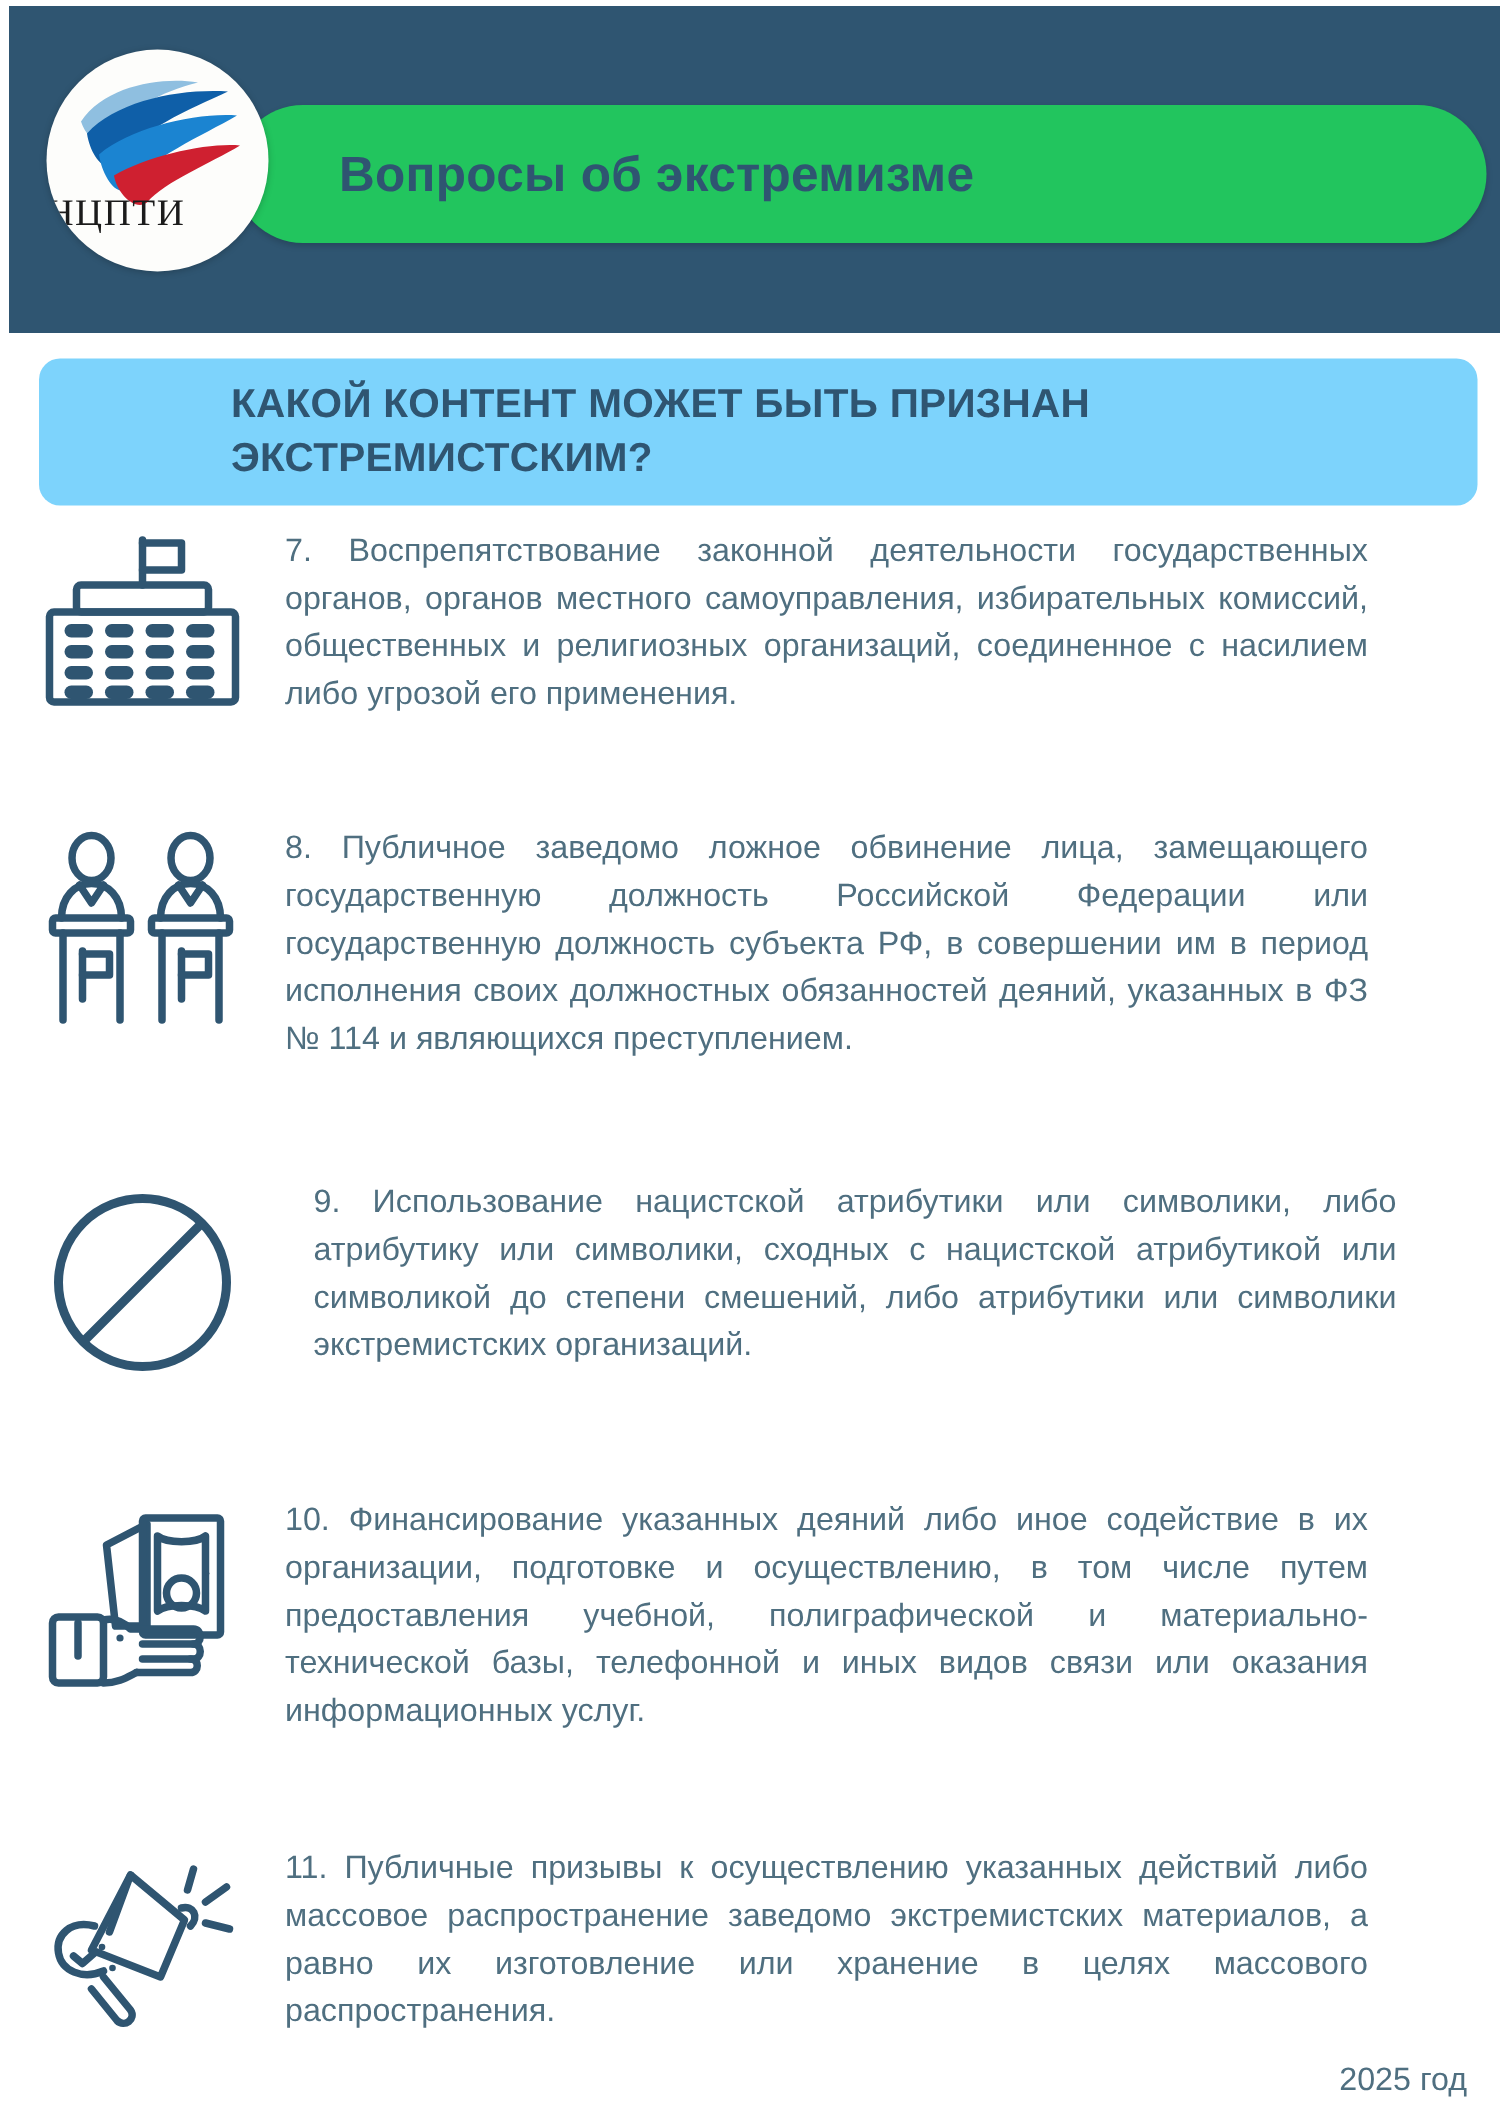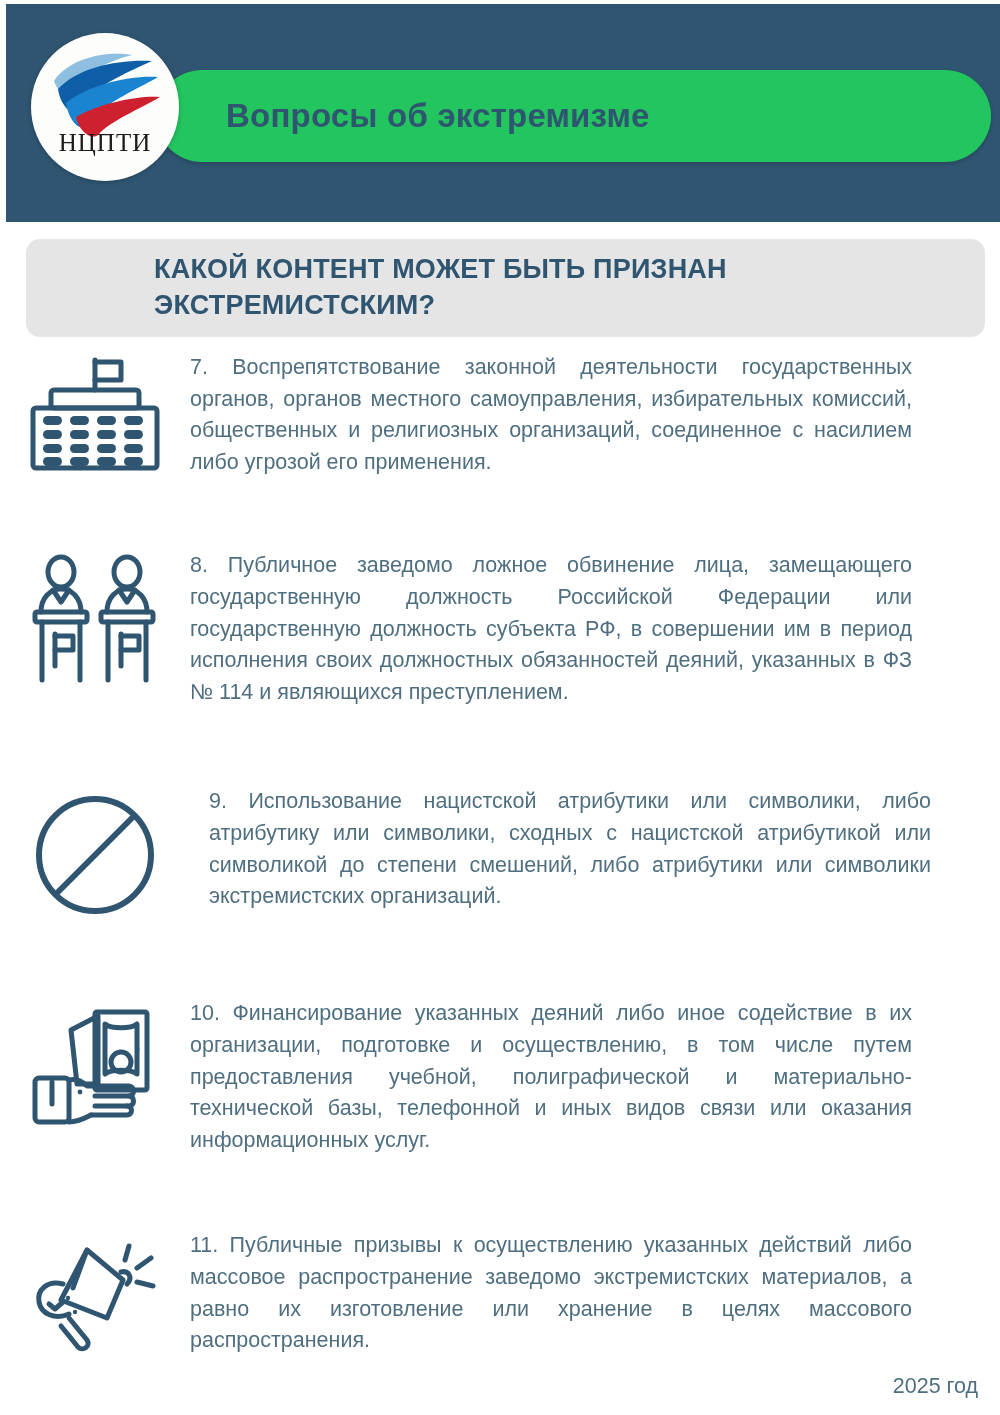--- a/index.html
+++ b/index.html
@@ -62,35 +62,35 @@
   .logo-mark {
     position: absolute;
     left: 17px;
     top: 18px;
   }
   .logo-text {
     position: absolute;
     left: 0;
     right: 0;
     top: 96px;
-    text-align: center;
+    text-align: left;
     font-family: "Liberation Serif", "DejaVu Serif", serif;
     font-size: 25px;
     letter-spacing: 1px;
     color: #1b1b1b;
   }
 
   
   .section-banner {
     position: absolute;
     left: 26px;
     top: 239px;
     width: 959px;
     height: 98px;
-    background: #e5e5e5;
+    background: #7dd3fc;
     border-radius: 14px;
   }
   .section-banner-text {
     position: absolute;
     left: 128px;
     top: 13px;
     width: 790px;
     font-size: 27px;
     font-weight: bold;
     color: #2f5571;

